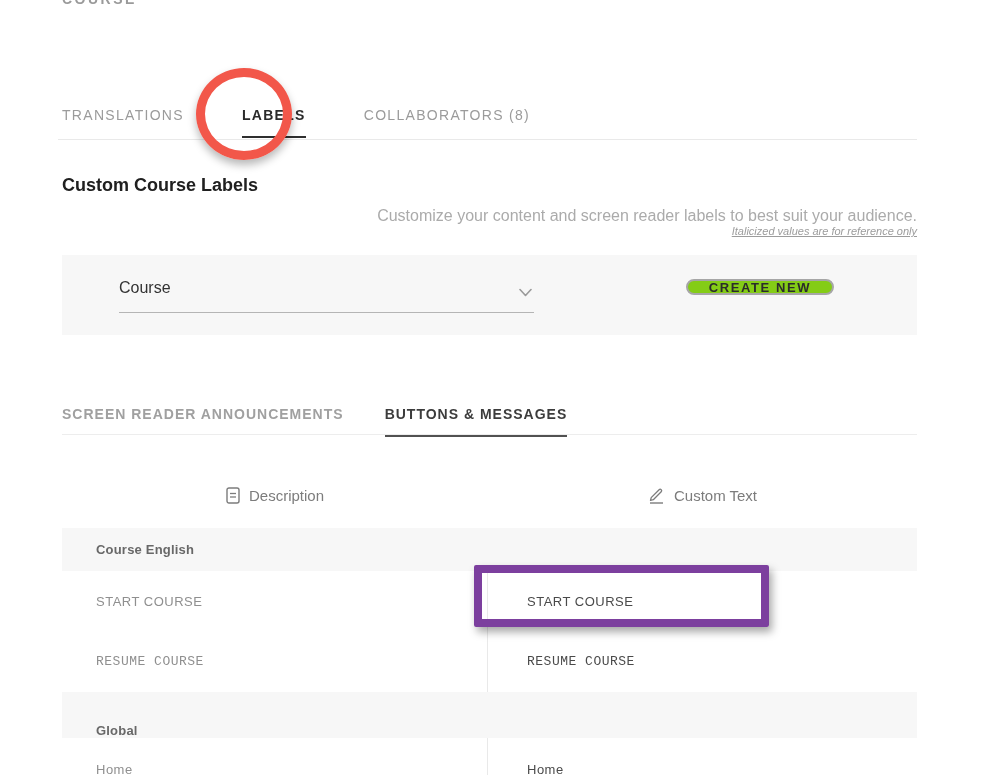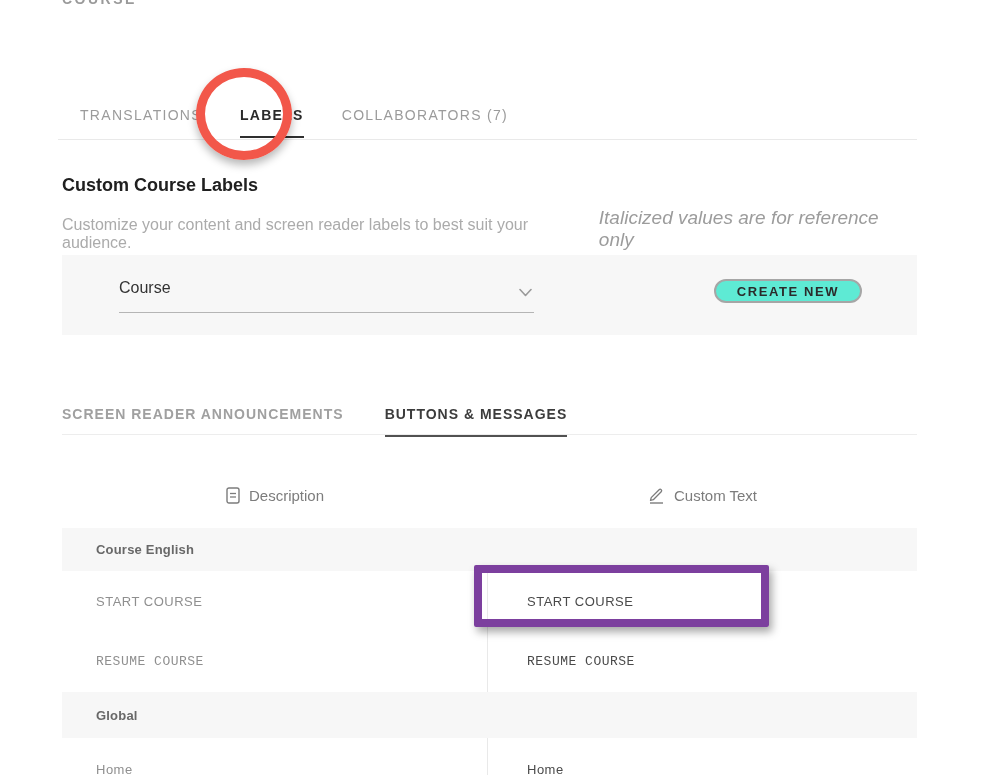--- a/index.html
+++ b/index.html
@@ -12,56 +12,56 @@
   }
   .page { position: absolute; inset: 0; }
 
   
   .eyebrow {
     position: absolute; left: 62px; top: -9px;
     font-size: 14px; font-weight: bold; letter-spacing: 2.5px; color: #9a9a9a;
   }
 
   
-  .tabs { position: absolute; left: 80px; top: 107px; display: flex; gap: 38px; }
+  .tabs { position: absolute; left: 62px; top: 107px; display: flex; gap: 58px; }
   .tab {
     font-size: 14px; letter-spacing: 1.3px; color: #9b9b9b; cursor: pointer;
     padding-bottom: 13px; border-bottom: 2px solid transparent; white-space: nowrap;
   }
   .tab.active { color: #2b2b2b; font-weight: bold; border-bottom-color: #2f2f2f; }
   .tabs-rule { position: absolute; left: 58px; width: 859px; top: 139px; height: 1px; background: #e9e9e9; }
 
   
   .circle-annotation {
     position: absolute; left: 196px; top: 68px; width: 96px; height: 92px;
     border: 9px solid #f2574a; border-radius: 50%;
     box-shadow: 0 5px 9px rgba(0,0,0,0.28);
     pointer-events: none; z-index: 6;
   }
 
   
   .section-title { position: absolute; left: 62px; top: 175px; font-size: 18px; font-weight: bold; color: #202020; }
   .subtitle-row {
     position: absolute; left: 62px; top: 207px; width: 855px;
-    display: flex; align-items: flex-end;
+    display: flex; align-items: flex-end; flex-direction: column;
   }
   .subtitle { font-size: 16px; color: #ababab; }
-  .reference-note { font-size: 19px; font-style: italic; color: #9c9c9c; padding-bottom: 1px; }
+  .reference-note { font-size: 11px; font-style: italic; color: #9c9c9c; padding-bottom: 1px; text-decoration: underline; }
 
   
   .panel { position: absolute; left: 62px; top: 255px; width: 855px; height: 80px; background: #f7f7f7; }
   .dropdown {
     position: absolute; left: 57px; top: 21px; width: 415px; height: 37px;
     border-bottom: 1px solid #b5b5b5; cursor: pointer;
   }
   .dropdown-value { font-size: 16px; color: #333; padding-top: 3px; }
   .chevron { position: absolute; right: 2px; top: 12px; width: 13px; height: 9px; }
   .create-btn {
-    position: absolute; left: 652px; top: 24px; width: 148px; height: 24px;
-    background: #5eead4; border: 2px solid #a6a6a6; border-radius: 17px;
+    position: absolute; left: 624px; top: 24px; width: 148px; height: 16px;
+    background: #84cc16; border: 2px solid #a6a6a6; border-radius: 17px;
     display: flex; align-items: center; justify-content: center;
     font-size: 13px; font-weight: bold; letter-spacing: 1.6px; color: #2b2b2b; cursor: pointer;
   }
 
   
   .subtabs { position: absolute; left: 62px; top: 406px; display: flex; gap: 41px; z-index: 2; }
   .subtab {
     font-size: 14px; font-weight: bold; letter-spacing: 1px; color: #a0a0a0; cursor: pointer;
     line-height: 16px; padding-bottom: 13px; border-bottom: 2px solid transparent; white-space: nowrap;
   }
@@ -74,21 +74,21 @@
   .th-desc { width: 426px; }
   .th-custom { flex: 1; }
   .th svg { display: block; }
 
   
   .table { position: absolute; left: 62px; top: 528px; width: 855px; font-size: 13px; }
   .row-section {
     height: 43px; background: #f7f7f7; display: flex; align-items: center;
     padding-left: 34px; color: #686868; font-weight: bold; letter-spacing: 0.2px;
   }
-  .row-section.global { height: 46px; }
+  .row-section.global { height: 46px; align-items: flex-end; }
   .row-data { display: flex; }
   .row-data .cell-desc {
     width: 426px; border-right: 1px solid #e9e9e9;
     display: flex; align-items: center; padding-left: 34px;
     color: #8f8f8f; letter-spacing: 0.5px;
   }
   .row-data .cell-custom {
     flex: 1; display: flex; align-items: center; padding-left: 39px;
     color: #4a4a4a; letter-spacing: 0.5px; cursor: text;
   }
@@ -107,21 +107,21 @@
 </head>
 <body>
 
 <div class="page">
 
   <div class="eyebrow">COURSE</div>
 
   <div class="tabs">
     <div class="tab">TRANSLATIONS</div>
     <div class="tab active">LABELS</div>
-    <div class="tab">COLLABORATORS (7)</div>
+    <div class="tab">COLLABORATORS (8)</div>
   </div>
   <div class="tabs-rule"></div>
 
   <div class="circle-annotation" style="border-color: rgb(242, 87, 74);"></div>
 
   <div class="section-title">Custom Course Labels</div>
   <div class="subtitle-row">
     <div class="subtitle">Customize your content and screen reader labels to best suit your audience.</div>
     <div class="reference-note">Italicized values are for reference only</div>
   </div>

